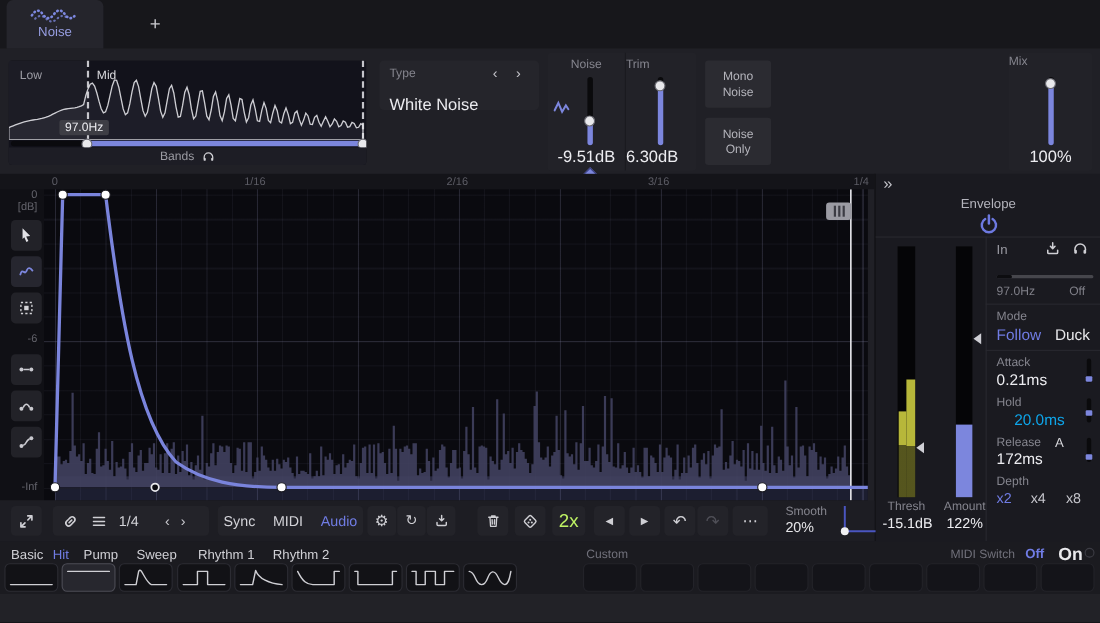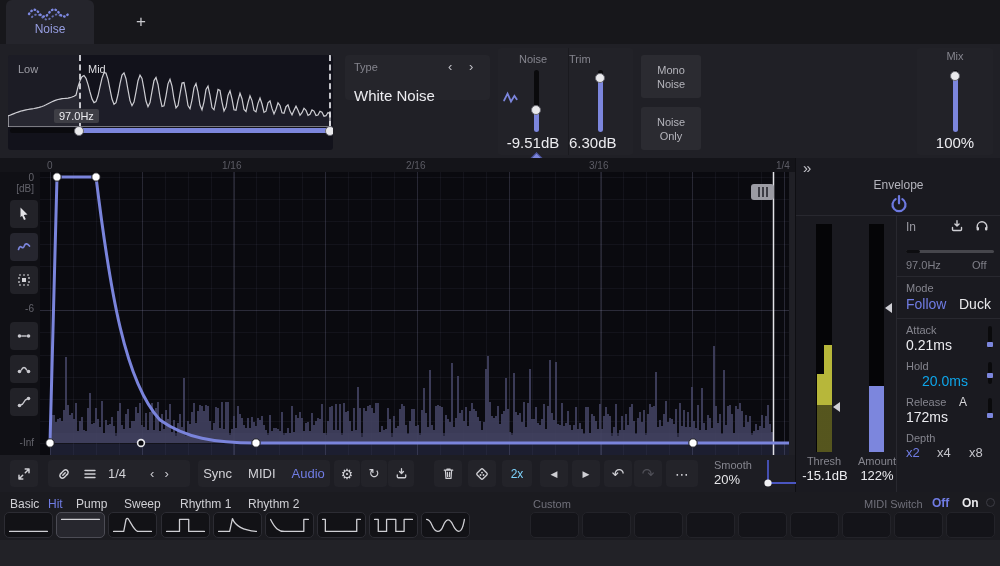--- a/index.html
+++ b/index.html
@@ -97,20 +97,28 @@
     <div class="abs spec-dash" style="left:321px"></div>
     <div class="abs lblsm" style="left:10px;top:8px;color:#9d9da5">Low</div>
     <div class="abs" style="left:80px;top:8px;font-size:11px;color:#dcdce0">Mid</div>
     <div class="abs spec-chip" style="left:46px;top:54px">97.0Hz</div>
     <div class="abs" style="left:0;top:72px;width:325px;height:7px">
       <div class="rslider-track" style="position:absolute;left:2px;right:2px;top:1px"></div>
       <div class="rslider-fill" style="left:71px;width:252px;top:1px"></div>
       <div class="knob" style="left:66px;top:-1px"></div>
       <div class="knob" style="left:317px;top:-1px"></div>
     </div>
+    <div class="abs spec-foot">
+      <span>Bands</span>
+      <svg width="13" height="13" viewBox="0 0 16 16">
+        <path class="ic" d="M3.2 9.6 v-1 a4.8 4.8 0 0 1 9.6 0 v1"></path>
+        <rect x="2.6" y="9" width="2.4" height="3.6" rx="1.1" fill="#cfcfd4"></rect>
+        <rect x="11" y="9" width="2.4" height="3.6" rx="1.1" fill="#cfcfd4"></rect>
+      </svg>
+    </div>
   </div>
 
   <div class="abs panel" style="left:345px;top:55px;width:145px;height:45px">
     <div class="abs lblsm" style="left:9px;top:6px">Type</div>
     <div class="abs" style="left:103px;top:4px;font-size:13px;color:#c2c2c8">‹</div>
     <div class="abs" style="left:124px;top:4px;font-size:13px;color:#c2c2c8">›</div>
     <div class="abs val" style="left:9px;top:32px">White Noise</div>
   </div>
 
 
@@ -135,21 +143,21 @@
   <div class="abs btn2l" style="left:641px;top:55px;width:60px;height:43px">
     <span>Mono</span>
     <span>Noise</span>
   </div>
   <div class="abs btn2l" style="left:641px;top:107px;width:60px;height:43px">
     <span>Noise</span>
     <span>Only</span>
   </div>
 
   <div class="abs" style="left:917px;top:48px;width:76px;height:107px;background:#222228;border-radius:3px">
-    <div class="abs lblsm" style="left:0;top:2px;width:76px;text-align:center">Mix</div>
+    <div class="abs lblsm" style="left:0;top:2px;width:76px;">Mix</div>
     <div class="vtrack" style="left:36px;top:22px;height:62px"></div>
     <div class="vfill" style="left:36px;top:28px;height:56px"></div>
     <div class="knob" style="left:33px;top:23px"></div>
     <div class="abs val" style="left:0;top:86px;width:76px;text-align:center">100%</div>
   </div>
 
   <div class="abs tstrip">
     <span class="abs" style="left:47px;top:2px">0</span>
     <span class="abs" style="left:222px;top:2px">1/16</span>
     <span class="abs" style="left:406px;top:2px">2/16</span>
@@ -336,21 +344,21 @@
       <svg width="16" height="16" viewBox="0 0 16 16">
         <g transform="rotate(45 8 8)">
             <rect x="3.9" y="3.9" width="8.2" height="8.2" rx="1.4" fill="none" stroke="#cfcfd4" stroke-width="1.3"></rect>
           </g>
         <circle cx="8" cy="6.6" r=".95" fill="#cfcfd4"></circle>
           <circle cx="6.5" cy="9" r=".95" fill="#cfcfd4"></circle>
           <circle cx="9.5" cy="9" r=".95" fill="#cfcfd4"></circle>
       </svg>
     </div>
     <div class="tile" style="left:502px;width:30px">
-      <span style="font-size:12px;color:#7dd3fc">2x</span>
+      <span style="font-size:17px;color:#bef264">2x</span>
       </div>
     <div class="tile" style="left:540px;width:28px">
       <span class="sym" style="font-size:9px">◀</span>
       </div>
     <div class="tile" style="left:572px;width:28px">
       <span class="sym" style="font-size:9px">▶</span>
       </div>
     <div class="tile" style="left:604px;width:28px">
       <span class="sym" style="font-size:15px">↶</span>
       </div>
@@ -418,21 +426,21 @@
       </div>
     <div class="thumb" style="left:421px">
       <svg viewBox="0 0 49 26">
           <path d="M4 7 C11 8 9 19 16 20 C23 20 21 9 27 7.5 C33 7 32 19 39 20 C43 20 44 12 45 7" class="ic" stroke="#b9b9bf"></path>
         </svg>
       </div>
 
     <span class="abs" style="left:533px;top:6px;font-size:11px;color:#70707a">Custom</span>
     <span class="abs" style="left:864px;top:6px;font-size:11px;color:#70707a">MIDI Switch</span>
     <span class="abs" style="left:932px;top:4px;font-size:12px;font-weight:bold;color:#707ce4">Off</span>
-    <span class="abs" style="left:962px;top:4px;font-size:12px;font-weight:bold;color:#eaeaed">On</span>
+    <span class="abs" style="left:962px;top:4px;font-size:16px;font-weight:bold;color:#eaeaed">On</span>
     <span class="abs" style="left:986px;top:6px;width:9px;height:9px;border-radius:50%;border:1px solid #3c3c44"></span>
 
     <div class="slot" style="left:530px"></div>
     <div class="slot" style="left:582px"></div>
     <div class="slot" style="left:634px"></div>
     <div class="slot" style="left:686px"></div>
     <div class="slot" style="left:738px"></div>
     <div class="slot" style="left:790px"></div>
     <div class="slot" style="left:842px"></div>
     <div class="slot" style="left:894px"></div>

